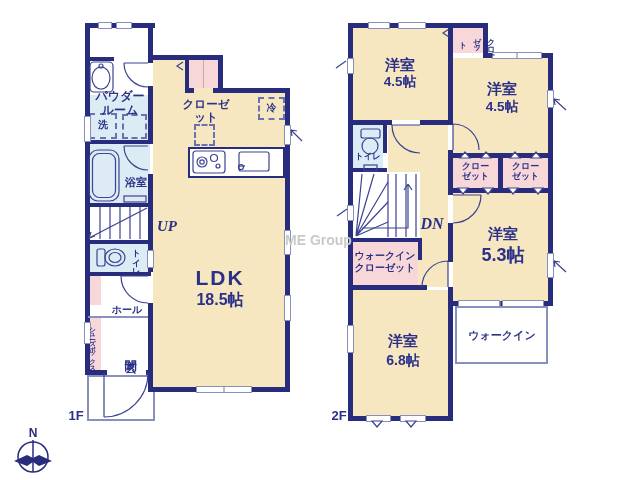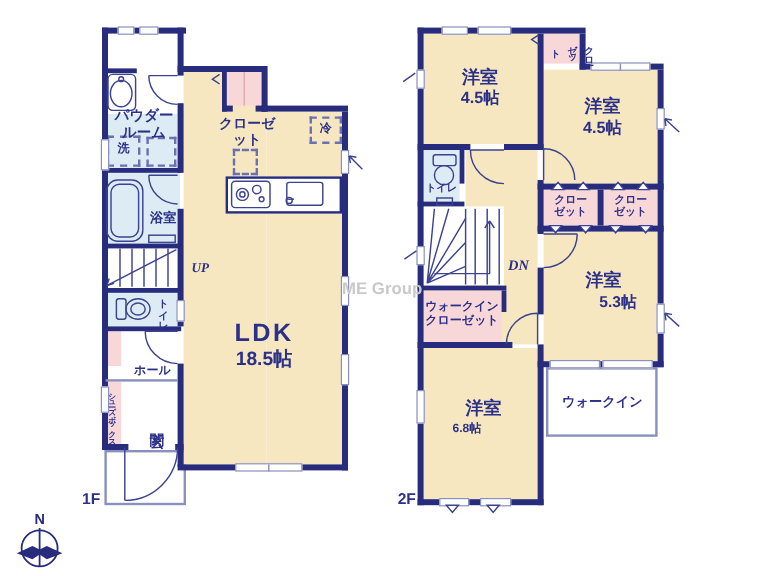--- a/index.html
+++ b/index.html
@@ -78,21 +78,21 @@
     <div class="win" style="left:284px;top:125px;width:7px;height:20px"></div>
     <div class="win" style="left:284px;top:230px;width:7px;height:25px"></div>
     <div class="win" style="left:284px;top:295px;width:7px;height:26px"></div>
     <div class="win" style="left:196px;top:386px;width:56px;height:7px"></div>
     <div class="win" style="left:147px;top:250px;width:7px;height:18px"></div>
 
     <div class="lbl" style="left:95px;top:90px;width:50px;font-size:12px">パウダー
 ルーム</div>
     <div class="lbl" style="left:89px;top:119px;width:28px;font-size:10px">洗</div>
     <div class="lbl" style="left:120px;top:176px;width:32px;font-size:11px">浴室</div>
-    <div class="lbl serifit" style="left:155px;top:218px;width:24px;font-size:11px">UP</div>
+    <div class="lbl serifit" style="left:155px;top:218px;width:24px;font-size:15px">UP</div>
     <div class="lbl vert" style="left:131px;top:243px;height:30px;font-size:8.5px">トイレ</div>
     <div class="lbl" style="left:106px;top:304px;width:42px;font-size:10px">ホール</div>
     <div class="lbl vert" style="left:89px;top:320px;height:50px;font-size:6.5px;letter-spacing:-1px">シューズボックス</div>
     <div class="lbl vert" style="left:123px;top:334px;height:34px;font-size:12px">玄関</div>
     <div class="lbl" style="left:180px;top:266px;width:80px;font-size:21px;letter-spacing:2px">LDK</div>
     <div class="lbl" style="left:180px;top:291px;width:80px;font-size:16px">18.5帖</div>
     <div class="lbl" style="left:178px;top:98px;width:56px;font-size:11.5px">クローゼット</div>
     <div class="lbl" style="left:258px;top:102px;width:27px;font-size:10px">冷</div>
     <div class="lbl" style="left:64px;top:409px;width:24px;font-size:13px">1F</div>
   </div>
@@ -151,28 +151,28 @@
     <div class="lbl" style="left:375px;top:74px;width:50px;font-size:13.5px">4.5帖</div>
     <div class="lbl vert" style="left:455px;top:29px;height:24px;font-size:8px;line-height:14px">クロー
 ゼット</div>
     <div class="lbl" style="left:477px;top:80px;width:50px;font-size:15px">洋室</div>
     <div class="lbl" style="left:477px;top:99px;width:50px;font-size:13.5px">4.5帖</div>
     <div class="lbl" style="left:453px;top:161px;width:45px;font-size:9px">クロー
 ゼット</div>
     <div class="lbl" style="left:503px;top:161px;width:45px;font-size:9px">クロー
 ゼット</div>
     <div class="lbl" style="left:480px;top:225px;width:46px;font-size:15px">洋室</div>
-    <div class="lbl" style="left:490px;top:245px;width:50px;font-size:13px">5.3帖</div>
+    <div class="lbl" style="left:478px;top:245px;width:50px;font-size:18px">5.3帖</div>
     <div class="lbl" style="left:468px;top:329px;width:68px;font-size:11px">ウォークイン</div>
     <div class="lbl" style="left:354px;top:152px;width:28px;font-size:8.5px">トイレ</div>
-    <div class="lbl serifit" style="left:420px;top:215px;width:24px;font-size:12px">DN</div>
+    <div class="lbl serifit" style="left:420px;top:215px;width:24px;font-size:16px">DN</div>
     <div class="lbl" style="left:350px;top:250px;width:70px;font-size:10px">ウォークイン
 クローゼット</div>
     <div class="lbl" style="left:378px;top:332px;width:50px;font-size:15px">洋室</div>
-    <div class="lbl" style="left:364px;top:352px;width:50px;font-size:10px">6.8帖</div>
+    <div class="lbl" style="left:378px;top:352px;width:50px;font-size:14px">6.8帖</div>
     <div class="lbl" style="left:328px;top:409px;width:22px;font-size:13px">2F</div>
   </div>
 
   <svg class="fixsvg" width="640" height="480" viewBox="0 0 640 480">
     <g stroke="#3c4390" stroke-width="1.2" fill="none">
 
       <g>
         <rect x="90" y="62" width="23" height="30" rx="4"></rect>
         <ellipse cx="101" cy="78" rx="9" ry="11"></ellipse>
         <circle cx="101" cy="66" r="2"></circle>

